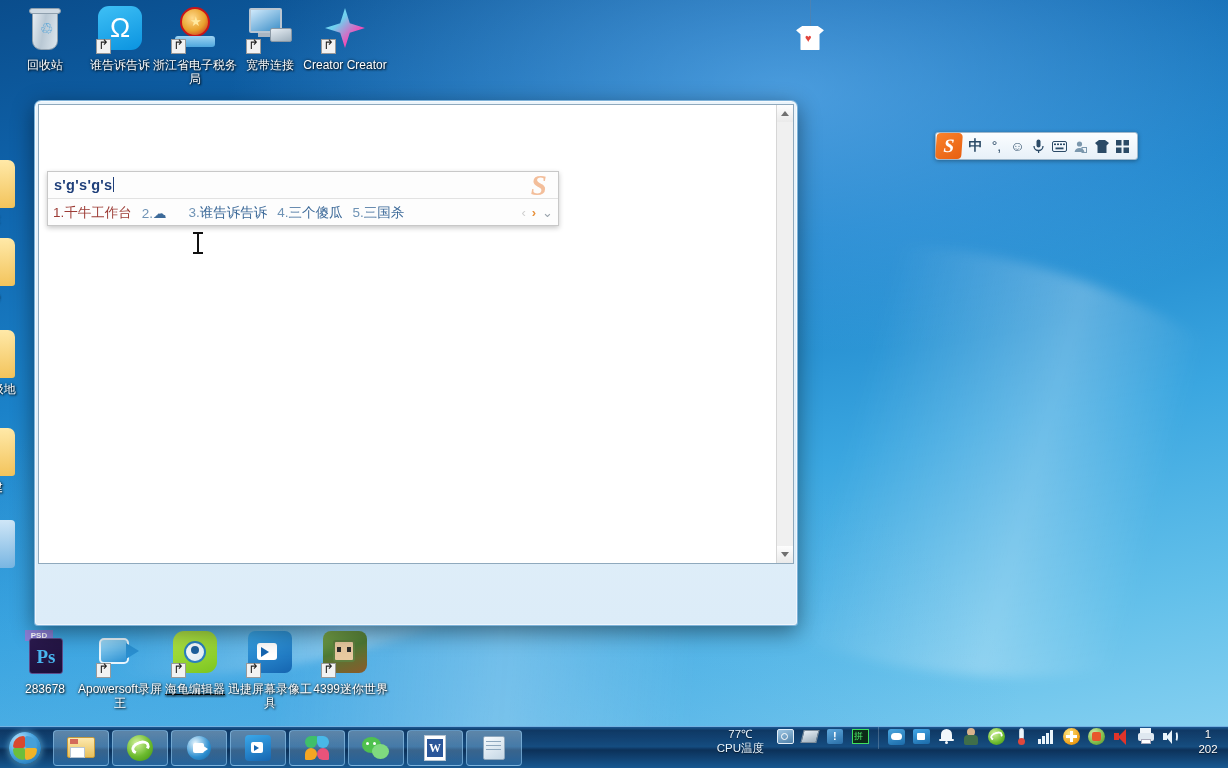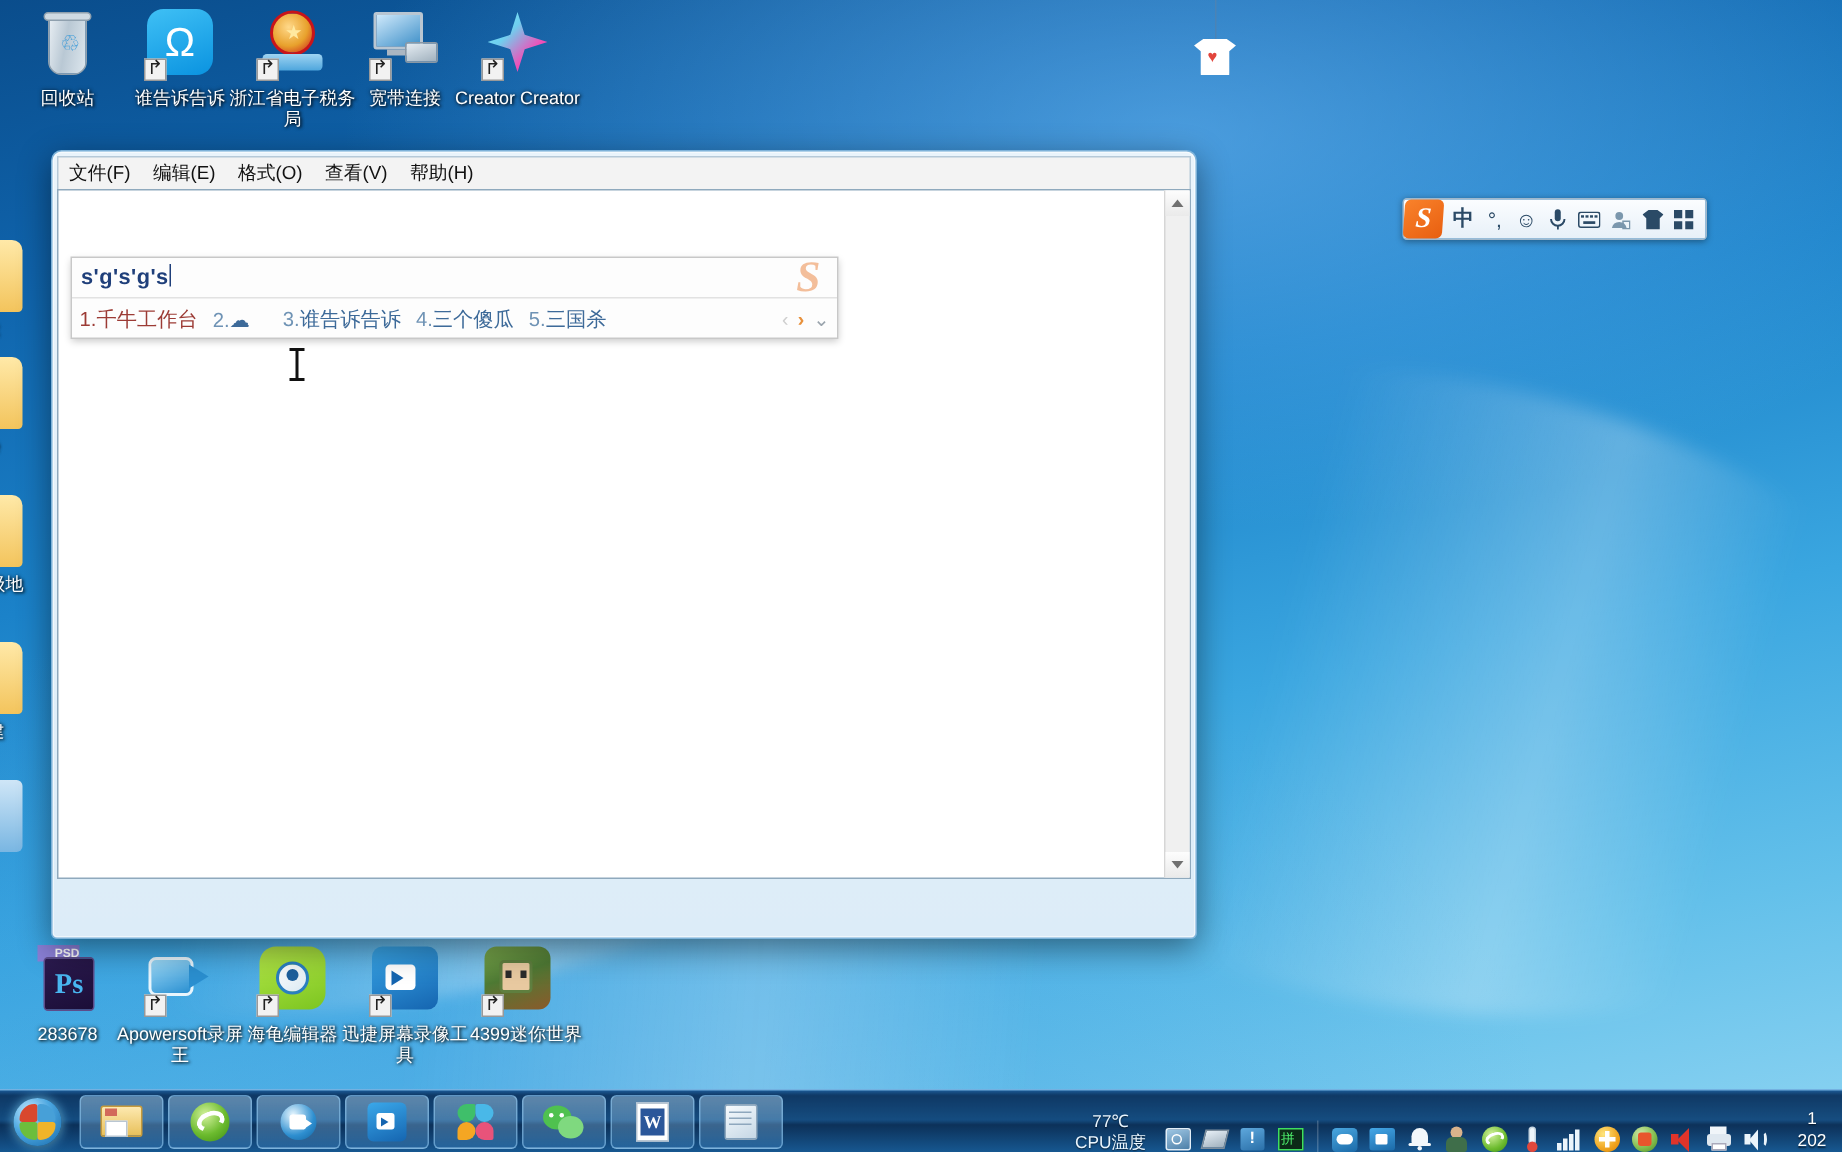--- a/index.html
+++ b/index.html
@@ -124,21 +124,21 @@
   .q { position:absolute; width:12px; height:12px; }
   .q1 { left:4px;  top:4px;  background:#d9482e; border-radius:10px 2px 2px 2px; }
   .q2 { left:16px; top:4px;  background:#47a0d8; border-radius:2px 10px 2px 2px; }
   .q3 { left:4px;  top:16px; background:#6cbe3c; border-radius:2px 2px 2px 10px; }
   .q4 { left:16px; top:16px; background:#f0b429; border-radius:2px 2px 10px 2px; }
   .tbtn { width:56px; height:36px; margin-left:3px; border:1px solid rgba(150,205,245,0.55);
     border-radius:4px; background:linear-gradient(180deg, rgba(190,228,252,0.45), rgba(70,140,200,0.32));
     display:flex; align-items:center; justify-content:center; cursor:pointer; }
   .tbtn .ic { width:30px; height:30px; position:relative; }
 
-  #tray { margin-left:auto; height:42px; display:flex; align-items:flex-end; padding-right:0; }
+  #tray { margin-left:auto; height:42px; display:flex; align-items:flex-start; padding-right:0; }
   .cpu { color:#eaf6ff; font-size:11.5px; line-height:14px; text-align:center; margin-right:9px;
     text-shadow:0 1px 1px rgba(0,0,0,0.6); }
   .tray-ic { width:19px; height:19px; margin:0 3px; position:relative; cursor:pointer; }
   .tray-sep { width:1px; height:22px; background:rgba(255,255,255,0.20); margin:0 5px; }
   #clock { color:#fff; font-size:11.5px; line-height:15px; text-align:center; width:40px;
     margin-left:4px; text-shadow:0 1px 1px rgba(0,0,0,0.6); overflow:hidden; white-space:nowrap; }
 
   
   #ibeam { position:absolute; left:193px; top:232px; width:10px; height:22px; }
   #ibeam:before { content:""; position:absolute; left:4px; top:2px; width:2px; height:18px; background:#111; }
@@ -236,41 +236,41 @@
 <div id="shirt">
   <div class="line"></div>
   <div class="tee">
     <div class="heart">♥</div>
   </div>
 </div>
 
 <div class="dicon" style="left:2px; top:630px;">
   <div class="glyph">
     <div style="position:absolute;left:4px;top:0;width:28px;height:11px;background:#8a7fd6;
-      color:#fff;font-size:8px;line-height:11px;text-align:right;font-weight:bold;">PSD</div>
+      color:#fff;font-size:8px;line-height:11px;text-align:center;font-weight:bold;">PSD</div>
     <div style="position:absolute;left:8px;top:8px;width:34px;height:36px;border-radius:3px;
       background:linear-gradient(160deg,#2b1a4f,#1b0e38);border:1px solid #5d4c8a;
       color:#49b6f0;font-size:19px;font-weight:bold;line-height:36px;text-align:center;
       font-family:'Liberation Serif',serif;">Ps</div>
   </div>
   <div class="lbl">283678</div>
 </div>
 
 <div class="dicon" style="left:77px; top:630px;">
   <div class="glyph">
     <div style="position:absolute;left:3px;top:8px;width:30px;height:26px;border-radius:5px;
       background:linear-gradient(160deg,#9fdcfa,#2a8fd0);border:2px solid #e8f5fd;"></div>
     <div style="position:absolute;left:30px;top:13px;width:0;height:0;
       border-top:8px solid transparent;border-bottom:8px solid transparent;border-left:13px solid #2a8fd0;"></div>
     <div class="shortcut-arrow"></div>
   </div>
   <div class="lbl">Apowersoft录屏王</div>
 </div>
 
-<div class="dicon" style="left:152px; top:630px;">
+<div class="dicon" style="left:152px; top:630px;text-decoration:underline;">
   <div class="glyph">
     <div style="position:absolute;left:2px;top:1px;width:44px;height:42px;border-radius:11px;
       background:linear-gradient(160deg,#b6e84a,#7cc520);"></div>
     <div style="position:absolute;left:13px;top:11px;width:22px;height:22px;border-radius:50%;
       background:linear-gradient(150deg,#ffffff,#dbe9f2);border:2px solid #2a7fc0;"></div>
     <div style="position:absolute;left:20px;top:16px;width:8px;height:8px;border-radius:50%;background:#1d5f9c;"></div>
     <div class="shortcut-arrow"></div>
   </div>
   <div class="lbl">海龟编辑器</div>
 </div>
@@ -295,27 +295,20 @@
     <div style="position:absolute;left:12px;top:10px;width:22px;height:22px;border-radius:3px;
       background:#e8c9a0;border:2px solid #5f7f3f;"></div>
     <div style="position:absolute;left:16px;top:17px;width:4px;height:5px;background:#2b2b2b;"></div>
     <div style="position:absolute;left:26px;top:17px;width:4px;height:5px;background:#2b2b2b;"></div>
     <div class="shortcut-arrow"></div>
   </div>
   <div class="lbl">4399迷你世界</div>
 </div>
 
 <div id="notepad">
-  <div class="np-menu">
-    <span>文件(F)</span>
-    <span>编辑(E)</span>
-    <span>格式(O)</span>
-    <span>查看(V)</span>
-    <span>帮助(H)</span>
-  </div>
   <div class="np-body">
     <div class="np-text"></div>
     <div class="np-scroll">
       <div class="sb-arrow sb-up">
           <b></b>
         </div>
       <div class="sb-arrow sb-dn">
           <b></b>
         </div>
     </div>

